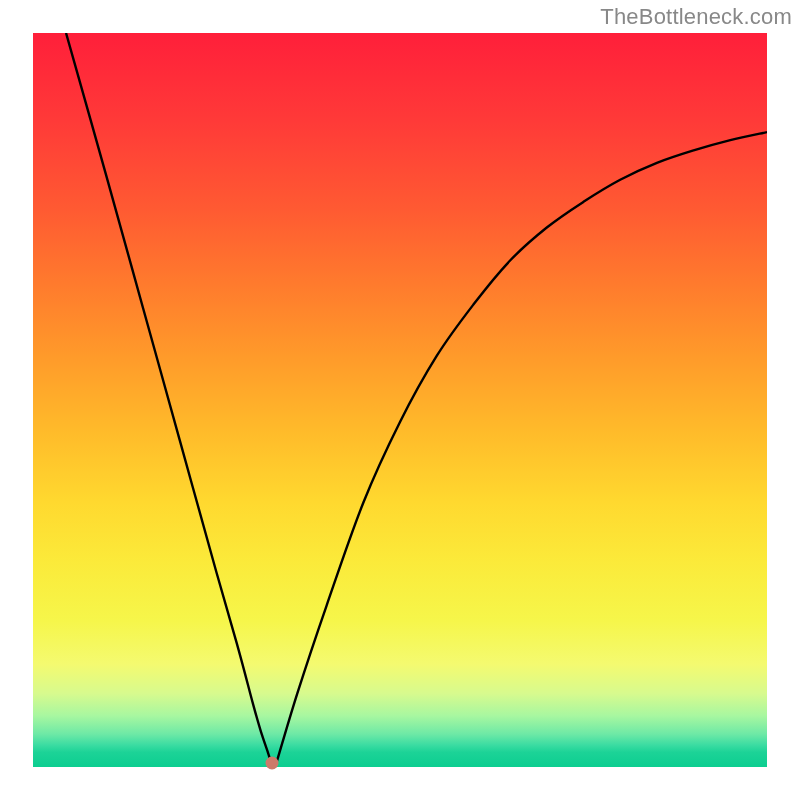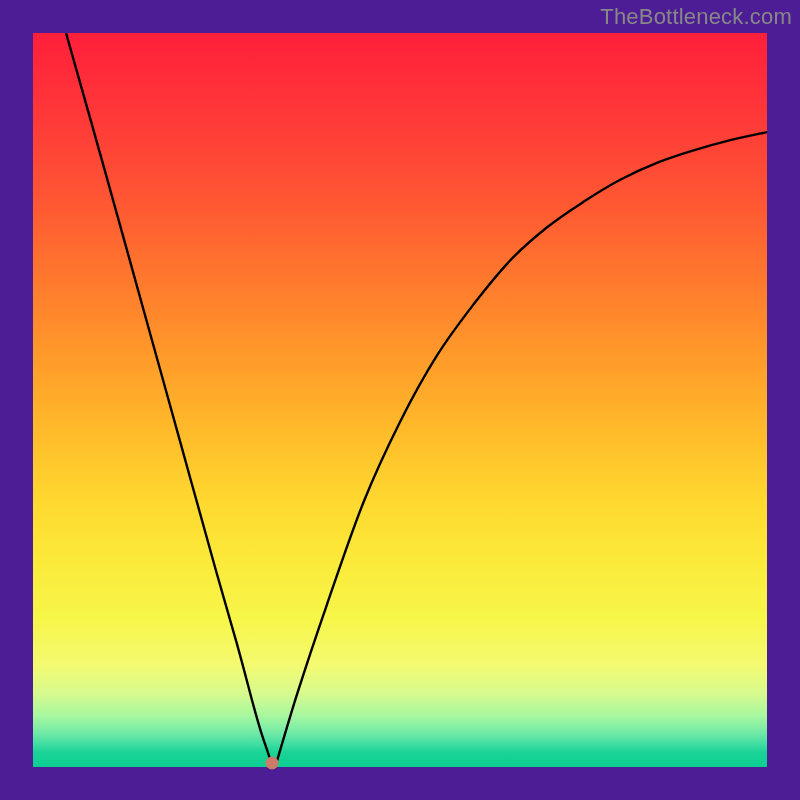--- a/index.html
+++ b/index.html
@@ -8,21 +8,21 @@
     width: 800px;
     height: 800px;
     background: #000;
     overflow: hidden;
     font-family: Arial, Helvetica, sans-serif;
   }
   .frame {
     position: relative;
     width: 800px;
     height: 800px;
-    background: #4c1d95;
+    background: #ffffff;
   }
   .plot-area {
     position: absolute;
     left: 33px;
     top: 33px;
     width: 734px;
     height: 734px;
     
     background: linear-gradient(
       to bottom,

